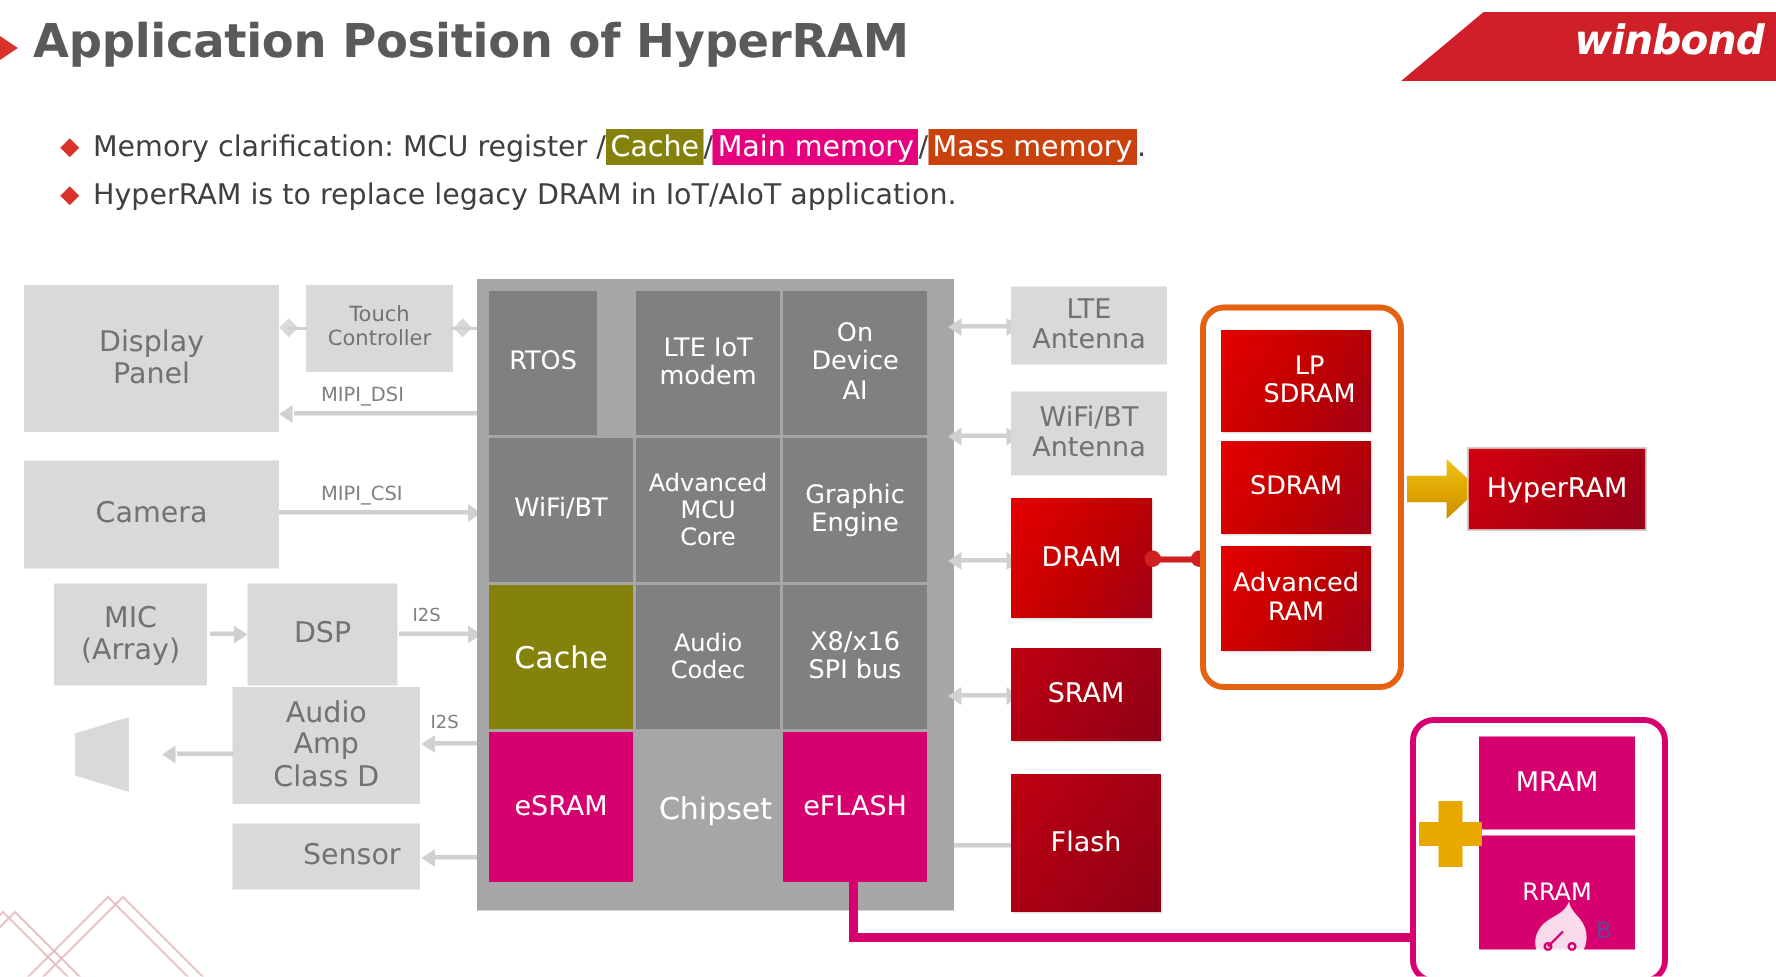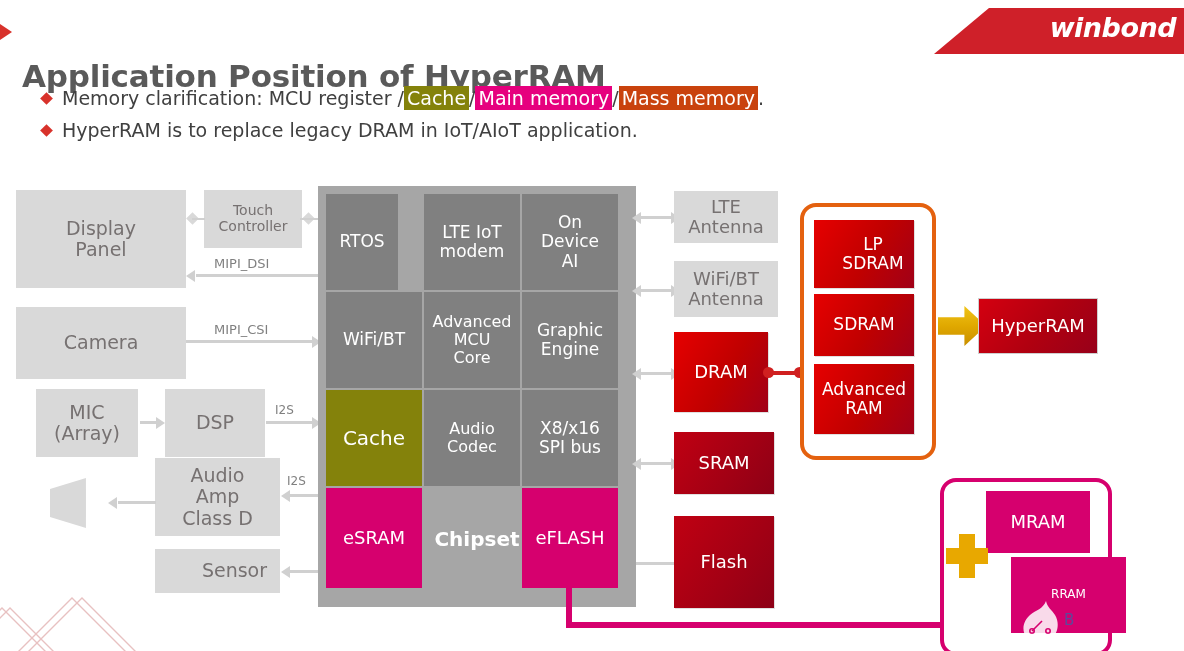--- a/index.html
+++ b/index.html
@@ -13,21 +13,21 @@
 
   
   .title-bullet{
     position:absolute;left:-3px;top:22px;width:0;height:0;
     border-top:10px solid transparent;border-bottom:10px solid transparent;
     border-left:15px solid #d8322b;
   }
   .page-title{
     position:absolute;left:22px;top:10px;
     font-size:31px;font-weight:bold;color:#5a5a5a;
-    letter-spacing:-0.2px;white-space:nowrap;margin-top:48px;
+    letter-spacing:-0.2px;white-space:nowrap;
   }
   .logo-band{
     position:absolute;right:0;top:8px;width:250px;height:46px;
     background:#cf2029;
     clip-path:polygon(0% 100%, 22% 0%, 100% 0%, 100% 100%);
   }
   .logo-text{
     position:absolute;right:8px;top:12px;
     color:#ffffff;font-size:27px;font-weight:bold;font-style:italic;
     letter-spacing:-0.5px;font-family:"DejaVu Sans","Liberation Sans",sans-serif;
@@ -40,21 +40,21 @@
     display:inline-block;width:9px;height:9px;background:#d8322b;
     transform:rotate(45deg);margin-right:11px;flex:none;
   }
   .hl{padding:1px 3px;color:#ffffff;}
 
   
   .box{position:absolute;box-sizing:border-box;display:flex;align-items:center;
        justify-content:center;text-align:center;line-height:1.12;}
   .gray{background:#d9d9d9;color:#767171;}
   .darkgray{background:#808080;color:#ffffff;}
-  .midgray{background:#a6a6a6;color:#ffffff;font-weight:bold;}
+  .midgray{background:#a6a6a6;color:#ffffff;font-weight:normal;}
   .olive{background:#84820b;color:#ffffff;}
   .magenta{background:#d6006e;color:#ffffff;}
   .redgrad{background:linear-gradient(120deg,#e60000 0%,#c00000 55%,#a00018 100%);color:#ffffff;
            box-shadow:1px 1px 0 rgba(0,0,0,.12);}
   .redgrad2{background:linear-gradient(125deg,#c00012 0%,#a20014 60%,#8d0016 100%);color:#ffffff;
             box-shadow:1px 1px 0 rgba(0,0,0,.12);}
   .redgrad3{background:linear-gradient(130deg,#d40010 0%,#b00010 55%,#97001a 100%);color:#ffffff;
             border:1px solid #cfcfcf;}
 
   
@@ -243,21 +243,21 @@
   <div class="yarrow" style="left:938px;top:306px;width:48px;height:40px;"></div>
 
   <div class="box redgrad3" style="left:978px;top:298px;width:120px;height:56px;font-size:18px;">HyperRAM</div>
 
   <div class="pk" style="left:566px;top:588px;width:6px;height:37px;"></div>
   <div class="pk" style="left:566px;top:622px;width:380px;height:6px;"></div>
   <div class="dot-pink" style="left:940px;top:619px;"></div>
 
   <div class="grp-pink" style="left:940px;top:478px;width:164px;height:170px;"></div>
   <div class="box magenta" style="left:986px;top:491px;width:104px;height:62px;font-size:18px;">MRAM</div>
-  <div class="box magenta" style="left:986px;top:557px;width:115px;height:76px;font-size:12px;margin-left:25px;">RRAM</div>
+  <div class="box magenta" style="left:986px;top:557px;width:104px;height:76px;font-size:16px;">RRAM</div>
 
   <div class="plus-h" style="left:946px;top:548px;width:42px;height:16px;"></div>
   <div class="plus-v" style="left:959px;top:534px;width:16px;height:44px;"></div>
 
   <svg class="wm" viewBox="0 0 200 60">
     <g fill="none" stroke="#c76a6a" stroke-width="1.4" opacity="0.75">
       <path d="M-40 60 L8 12 L56 60"></path>
       <path d="M-32 60 L16 12 L64 60"></path>
       <path d="M20 60 L78 2 L136 60"></path>
       <path d="M30 60 L88 2 L146 60"></path>

